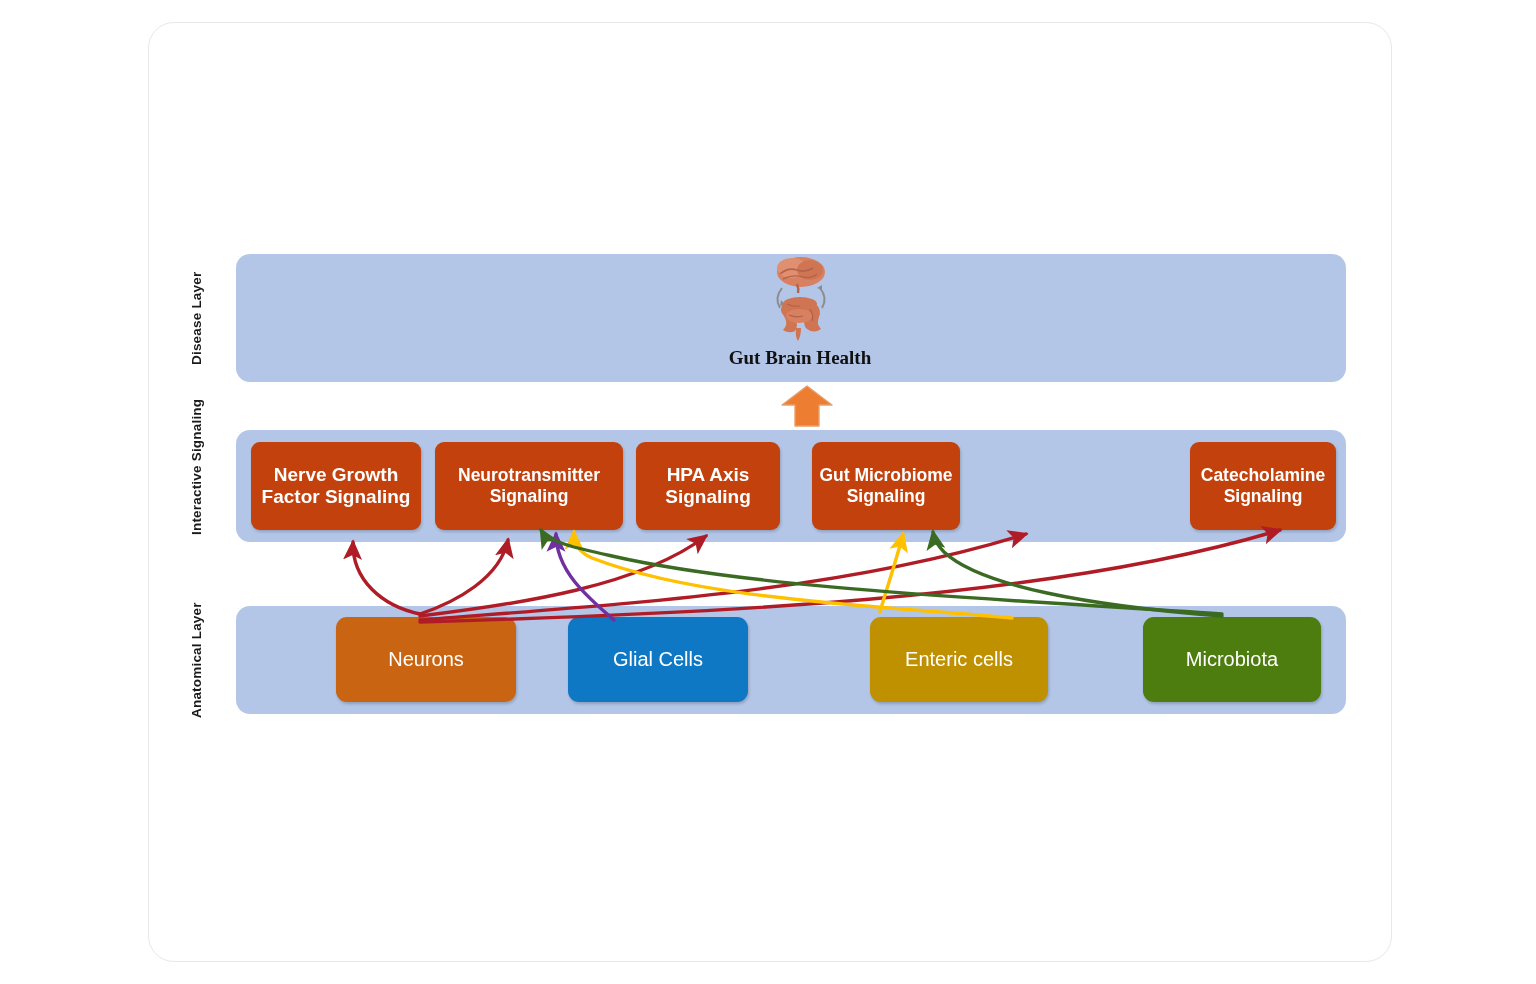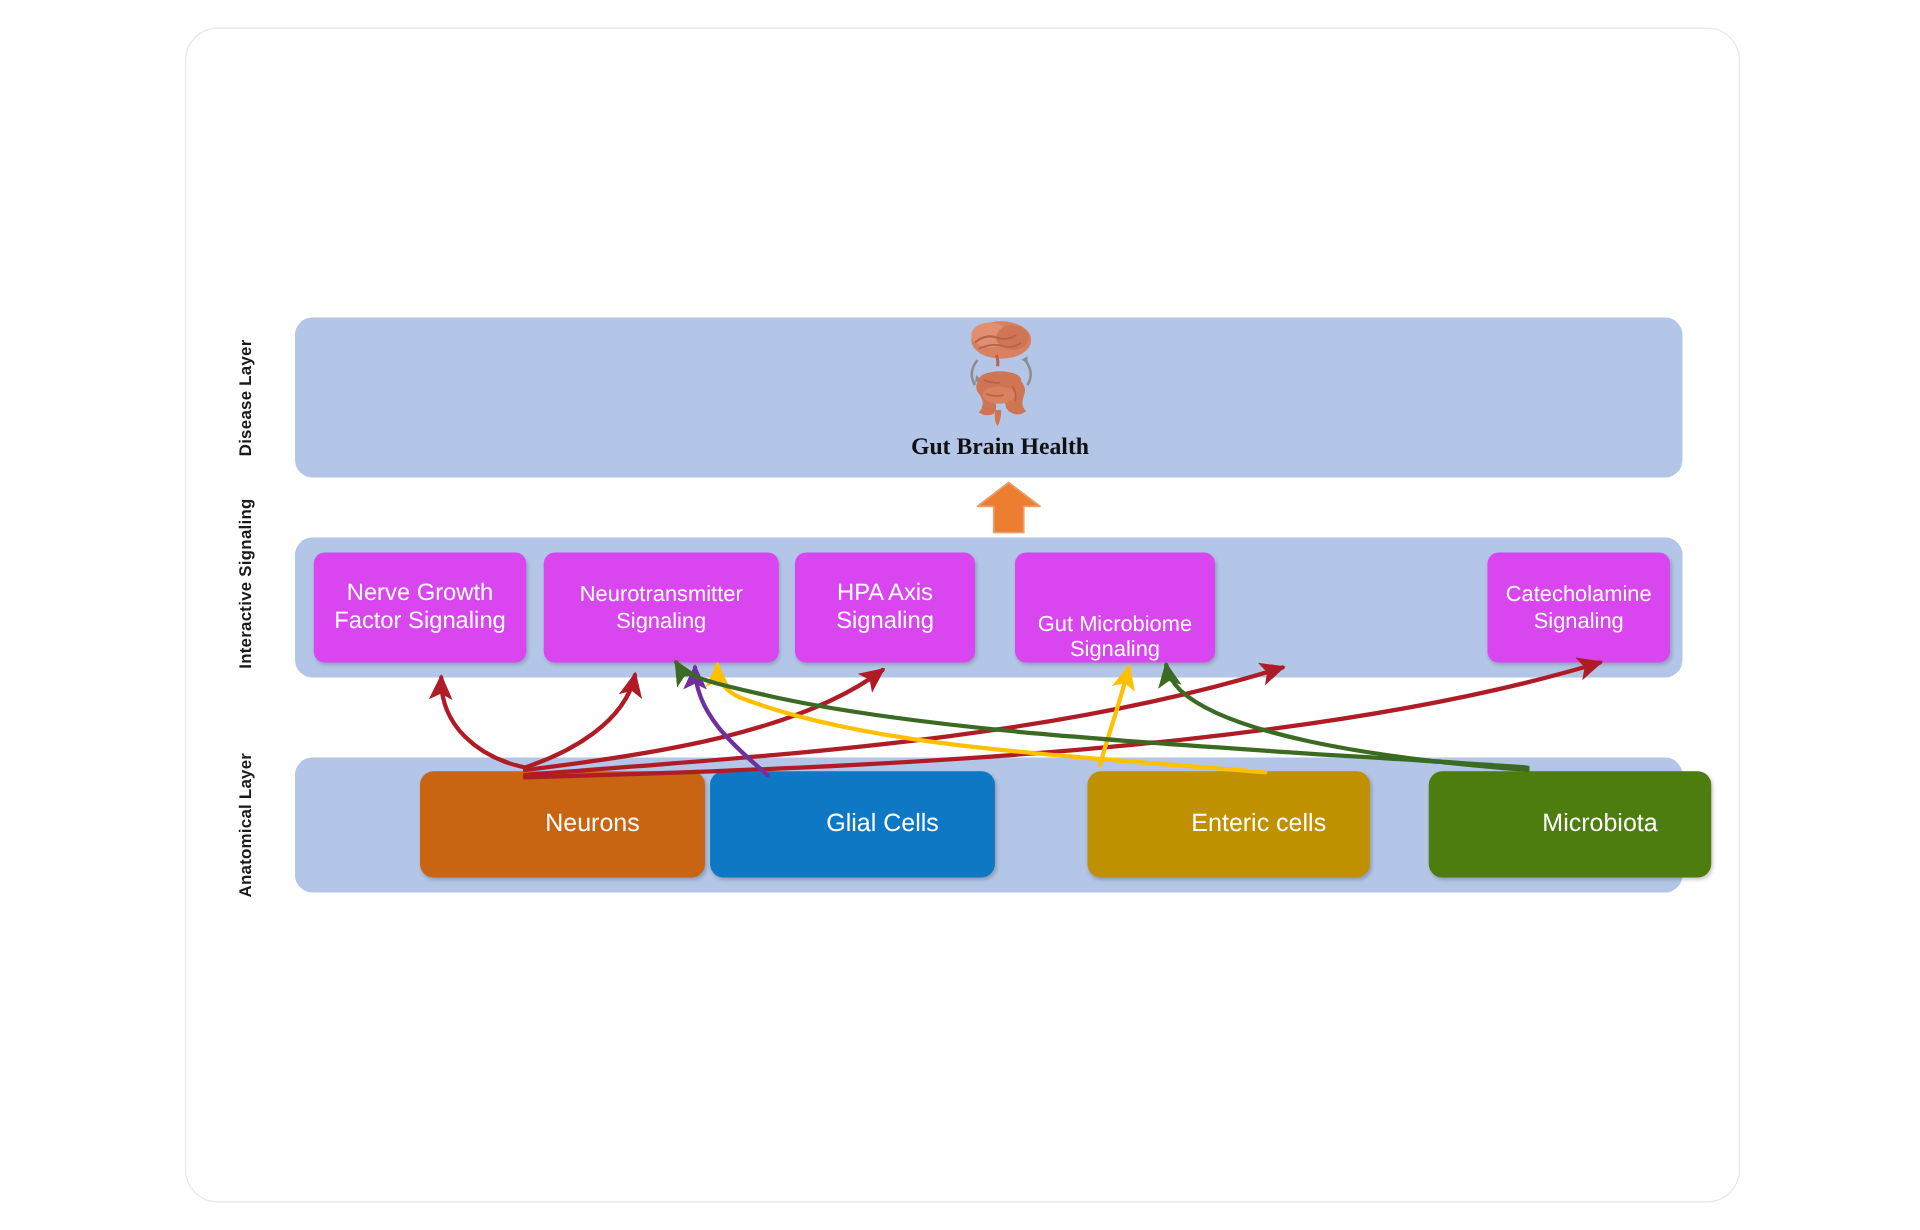--- a/index.html
+++ b/index.html
@@ -95,56 +95,56 @@
     top: 385px;
     width: 52px;
     height: 42px;
   }
 
   
   .sig-box {
     position: absolute;
     top: 442px;
     height: 88px;
-    background: #d946ef;
+    background: #c2410c;
     border-radius: 9px;
     color: #ffffff;
     display: flex;
     align-items: center;
     justify-content: center;
     text-align: center;
     font-size: 19px;
     line-height: 1.18;
     padding: 0 6px;
     box-sizing: border-box;
     box-shadow: 1px 2px 3px rgba(0,0,0,0.18);
+    font-weight: bold;
   }
   .sig-box.small { font-size: 17.5px; }
 
   #sig-0 { left: 251px;  width: 170px; }
   #sig-1 { left: 435px;  width: 188px; }
   #sig-2 { left: 636px;  width: 144px; }
-  #sig-3 { left: 812px;  width: 160px; align-items: flex-end; }
+  #sig-3 { left: 812px;  width: 148px; }
   #sig-4 { left: 984px;  width: 192px; }
   #sig-5 { left: 1190px; width: 146px; }
 
   
   .anat-box {
     position: absolute;
     top: 617px;
     height: 85px;
     border-radius: 11px;
     color: #ffffff;
     display: flex;
     align-items: center;
     justify-content: center;
     text-align: center;
     font-size: 20px;
     box-shadow: 1px 2px 3px rgba(0,0,0,0.2);
-    padding-left: 48px;
   }
   #anat-0 { left: 336px;  width: 180px; background: #c96512; }
   #anat-1 { left: 568px;  width: 180px; background: #0f78c4; }
   #anat-2 { left: 870px;  width: 178px; background: #bf9000; }
   #anat-3 { left: 1143px; width: 178px; background: #4d7c0f; }
 
   
   #arrows {
     position: absolute;
     left: 0;

